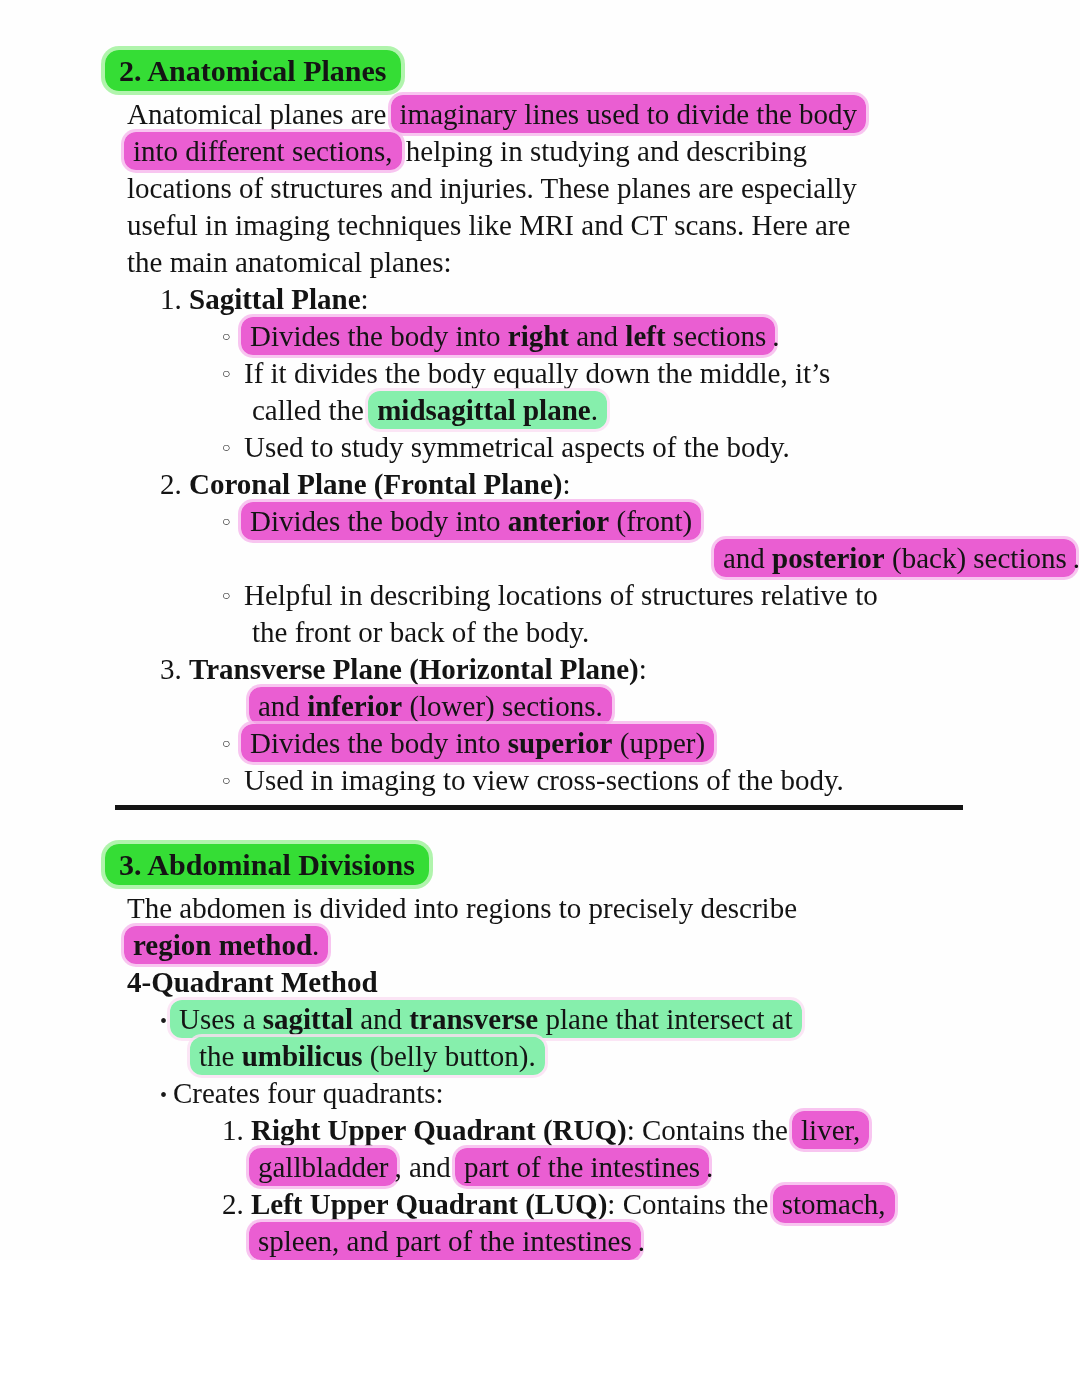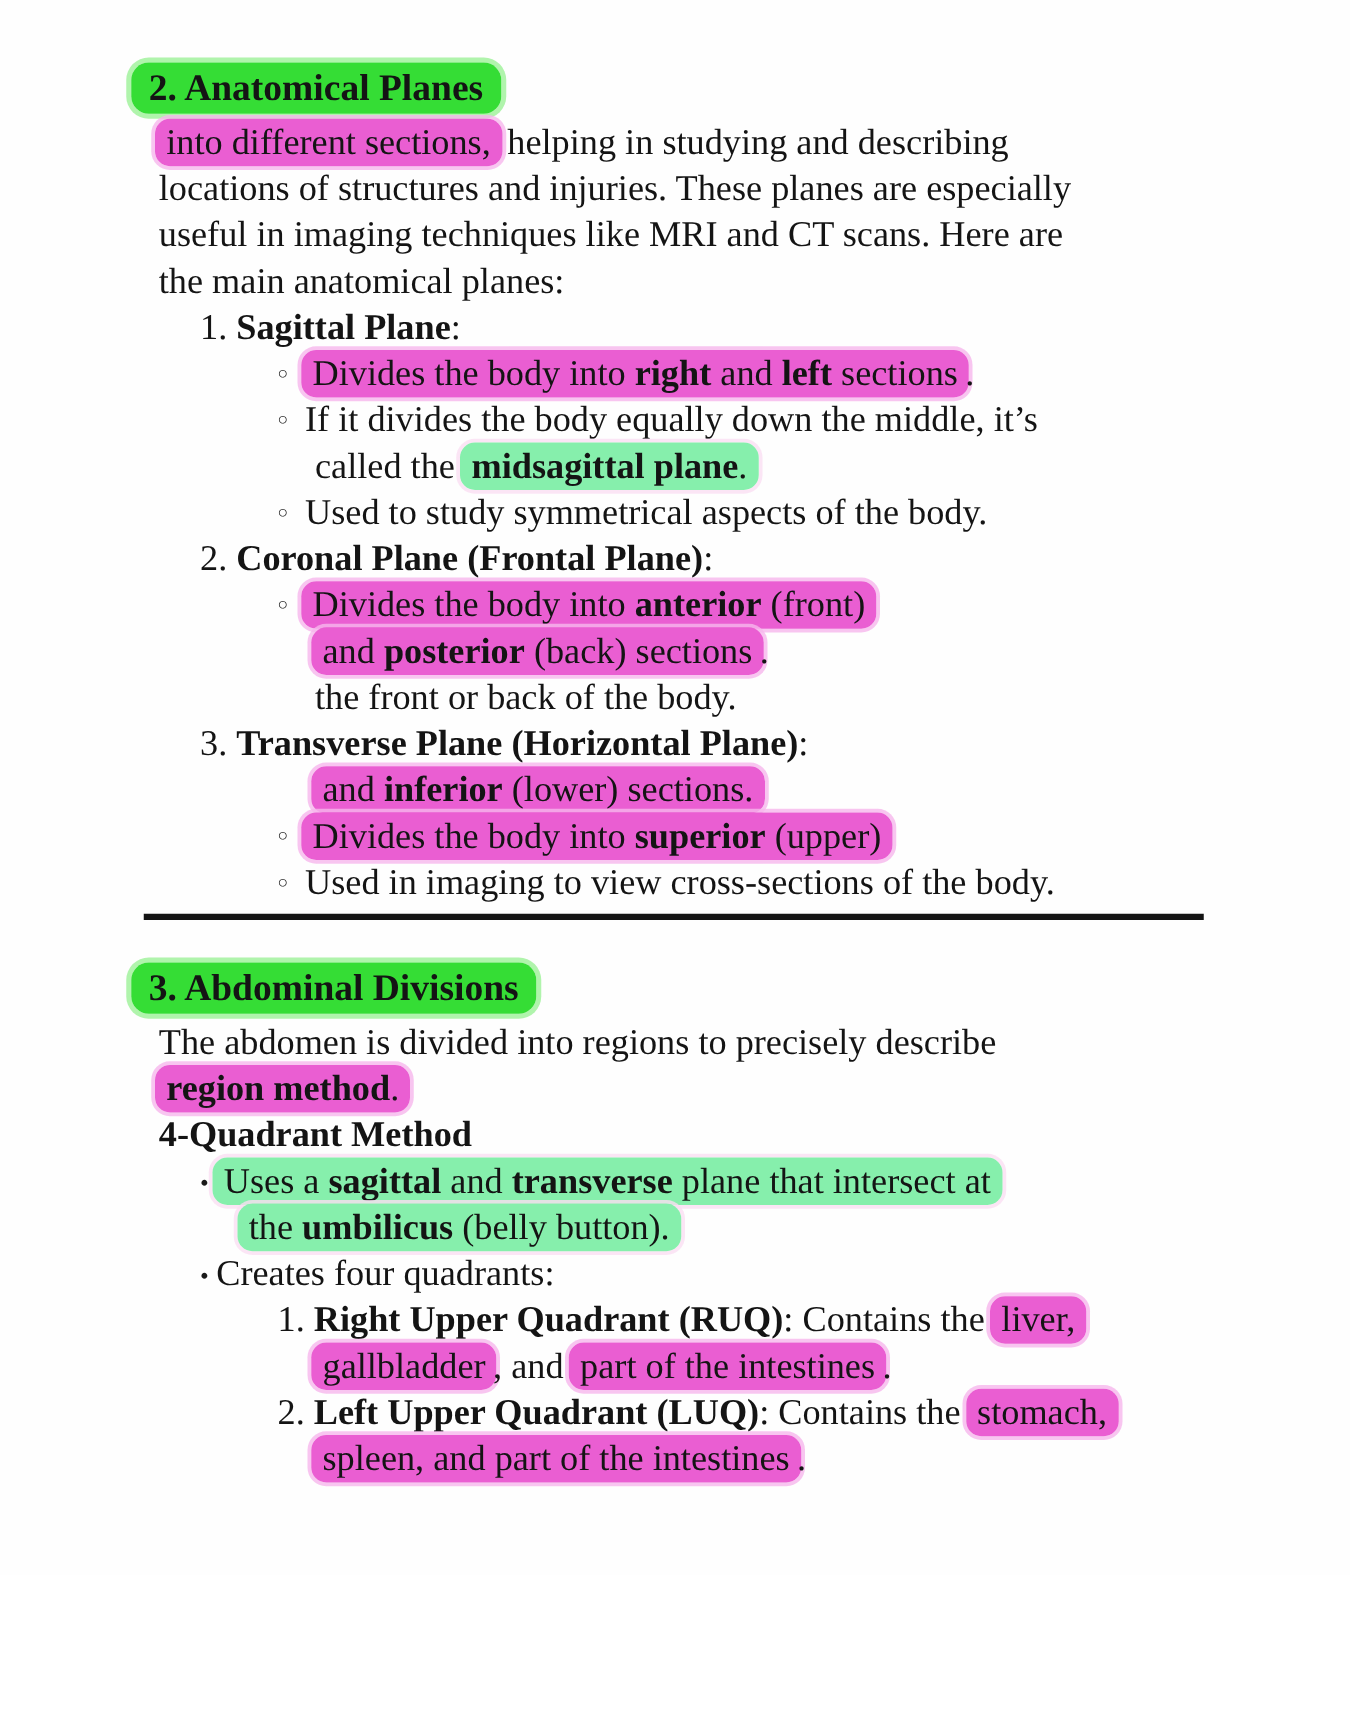--- a/index.html
+++ b/index.html
@@ -89,32 +89,34 @@
     text-shadow: 0 0 1px #cfcfd6;
     background: rgba(255,255,255,0.5);
   }
 </style>
 </head>
 <body>
 
 <div class="page">
   <div class="doc">
       <div class="line heading" style="padding-left: 0px;"><span class="hl hl-g"><span class="b">2. Anatomical Planes</span></span></div>
+      <div class="line" style="padding-left: 12px;"><span><span>Anatomical planes are </span></span><span class="hl hl-v"><span>imaginary lines used to divide the body</span></span></div>
       <div class="line" style="padding-left: 12px;"><span class="hl hl-v"><span>into different sections,</span></span><span><span> helping in studying and describing</span></span></div>
       <div class="line" style="padding-left: 12px;"><span><span>locations of structures and injuries. These planes are especially</span></span></div>
       <div class="line" style="padding-left: 12px;"><span><span>useful in imaging techniques like MRI and CT scans. Here are</span></span></div>
       <div class="line" style="padding-left: 12px;"><span><span>the main anatomical planes:</span></span></div>
       <div class="line" style="padding-left: 45px;"><span><span>1. </span><span class="b">Sagittal Plane</span><span>:</span></span></div>
       <div class="line" style="padding-left: 107px;"><span class="marker circ">○</span><span class="hl hl-v"><span>Divides the body into </span><span class="b">right</span><span> and </span><span class="b">left</span><span> sections</span></span><span><span>.</span></span></div>
       <div class="line" style="padding-left: 107px;"><span class="marker circ">○</span><span><span>If it divides the body equally down the middle, it’s</span></span></div>
       <div class="line" style="padding-left: 137px;"><span><span>called the </span></span><span class="hl hl-l"><span class="b">midsagittal plane</span><span>.</span></span></div>
       <div class="line" style="padding-left: 107px;"><span class="marker circ">○</span><span><span>Used to study symmetrical aspects of the body.</span></span></div>
       <div class="line" style="padding-left: 45px;"><span><span>2. </span><span class="b">Coronal Plane (Frontal Plane)</span><span>:</span></span></div>
       <div class="line" style="padding-left: 107px;"><span class="marker circ">○</span><span class="hl hl-v"><span>Divides the body into </span><span class="b">anterior</span><span> (front)</span></span></div>
-      <div class="line" style="padding-left: 137px;"><span class="hl hl-v"><span>and </span><span class="b">posterior</span><span> (back) sections</span></span><span><span>.</span></span></div>
+      <div class="line" style="padding-left: 137px; text-align: right;"><span class="hl hl-v"><span>and </span><span class="b">posterior</span><span> (back) sections</span></span><span><span>.</span></span></div>
+      <div class="line" style="padding-left: 107px;"><span class="marker circ">○</span><span><span>Helpful in describing locations of structures relative to</span></span></div>
       <div class="line" style="padding-left: 137px;"><span><span>the front or back of the body.</span></span></div>
       <div class="line" style="padding-left: 45px;"><span><span>3. </span><span class="b">Transverse Plane (Horizontal Plane)</span><span>:</span></span></div>
       <div class="line" style="padding-left: 137px;"><span class="hl hl-v"><span>and </span><span class="b">inferior</span><span> (lower) sections.</span></span></div>
       <div class="line" style="padding-left: 107px;"><span class="marker circ">○</span><span class="hl hl-v"><span>Divides the body into </span><span class="b">superior</span><span> (upper)</span></span></div>
       <div class="line" style="padding-left: 107px;"><span class="marker circ">○</span><span><span>Used in imaging to view cross-sections of the body.</span></span></div>
       <div class="divider"></div>
       <div style="height: 34px;"></div>
       <div class="line heading" style="padding-left: 0px;"><span class="hl hl-g"><span class="b">3. Abdominal Divisions</span></span></div>
       <div class="line" style="padding-left: 12px;"><span><span>The abdomen is divided into regions to precisely describe</span></span></div>
       <div class="line" style="padding-left: 12px;"><span class="hl hl-v"><span class="b">region method</span><span>.</span></span></div>

